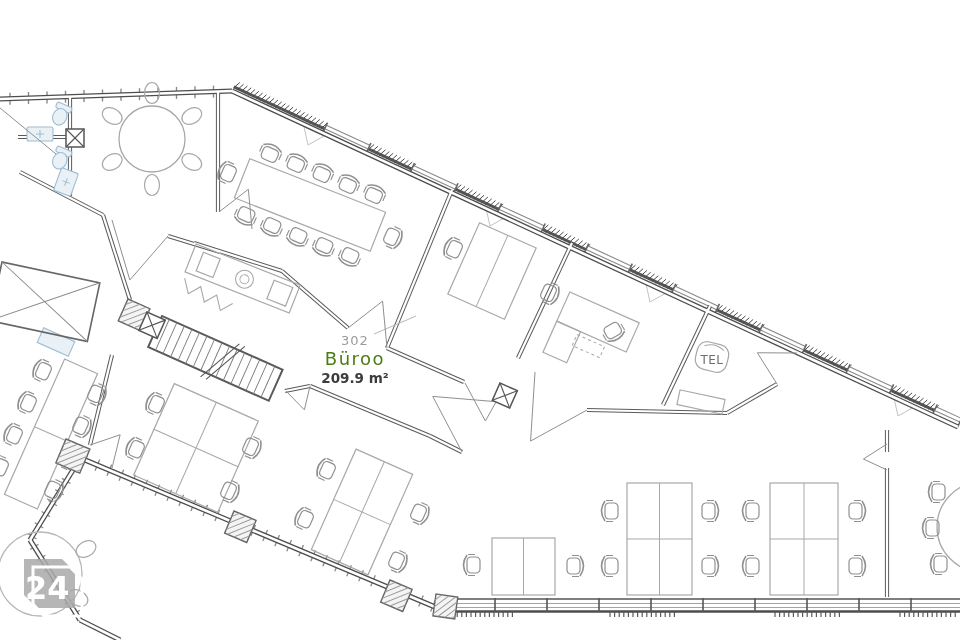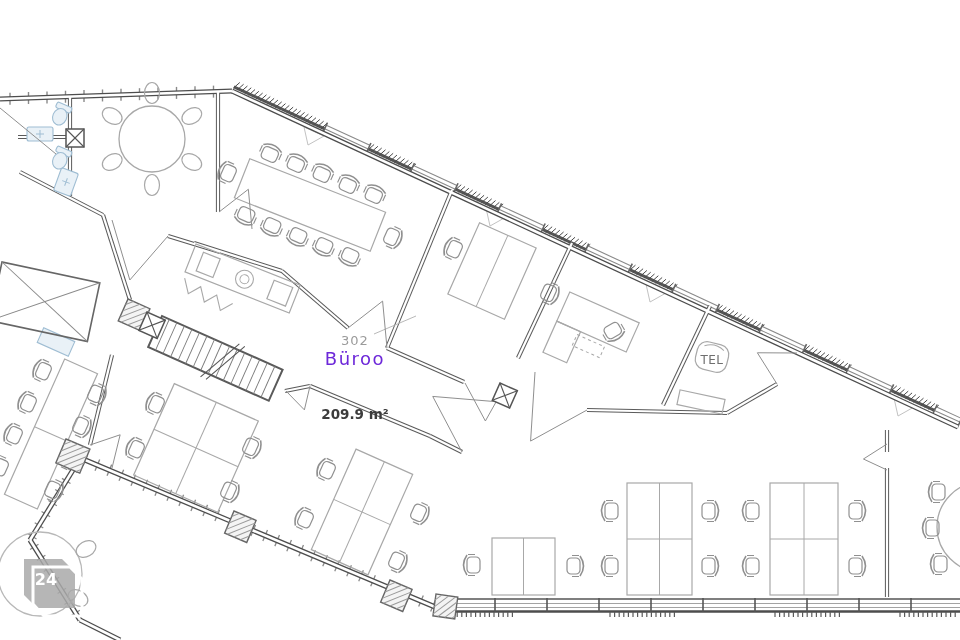--- a/index.html
+++ b/index.html
@@ -2,24 +2,24 @@
 <html><head>
 <meta charset="utf-8">
 <style>
   html,body{margin:0;padding:0;background:#fff;}
   #stage{position:relative;width:960px;height:640px;background:#fff;overflow:hidden;
          font-family:"DejaVu Sans","Liberation Sans",sans-serif;}
   #plan{position:absolute;left:0;top:0;}
   .overlay{position:absolute;left:0;top:0;width:960px;height:640px;pointer-events:none;}
   .lbl{position:absolute;text-align:center;line-height:1.1;}
   #lbl-302{left:327px;top:334px;width:56px;font-size:13px;color:#9b9b9b;letter-spacing:1px;}
-  #lbl-name{left:310px;top:349px;width:90px;font-size:18px;color:#6d28d9;letter-spacing:1.5px;}
-  #lbl-area{left:310px;top:371px;width:90px;font-size:13.5px;font-weight:bold;color:#3c3c3c;margin-top:36px;}
+  #lbl-name{left:310px;top:349px;width:90px;font-size:18px;color:#4d7c0f;letter-spacing:1.5px;}
+  #lbl-area{left:310px;top:371px;width:90px;font-size:13.5px;font-weight:bold;color:#3c3c3c;}
   #lbl-tel{left:700px;top:354px;width:24px;font-size:12px;color:#6f6f6f;letter-spacing:.5px;}
-  #lbl-24{left:25px;top:571px;width:42px;font-size:16px;font-weight:bold;color:#ffffff;}
+  #lbl-24{left:25px;top:571px;width:42px;font-size:32px;font-weight:bold;color:#ffffff;}
 </style>
 </head>
 <body>
 
 <div id="stage">
   <svg id="plan" width="960" height="640" viewBox="0 0 960 640">
     <g id="g-windows">
         <line x1="10" y1="92.655" x2="10" y2="104.655" stroke="#8a8a8a" stroke-width="1.4" fill="none"></line>
         <line x1="28.5" y1="92.01675" x2="28.5" y2="104.01675" stroke="#8a8a8a" stroke-width="1.4" fill="none"></line>
         <line x1="47" y1="91.3785" x2="47" y2="103.3785" stroke="#8a8a8a" stroke-width="1.4" fill="none"></line>

